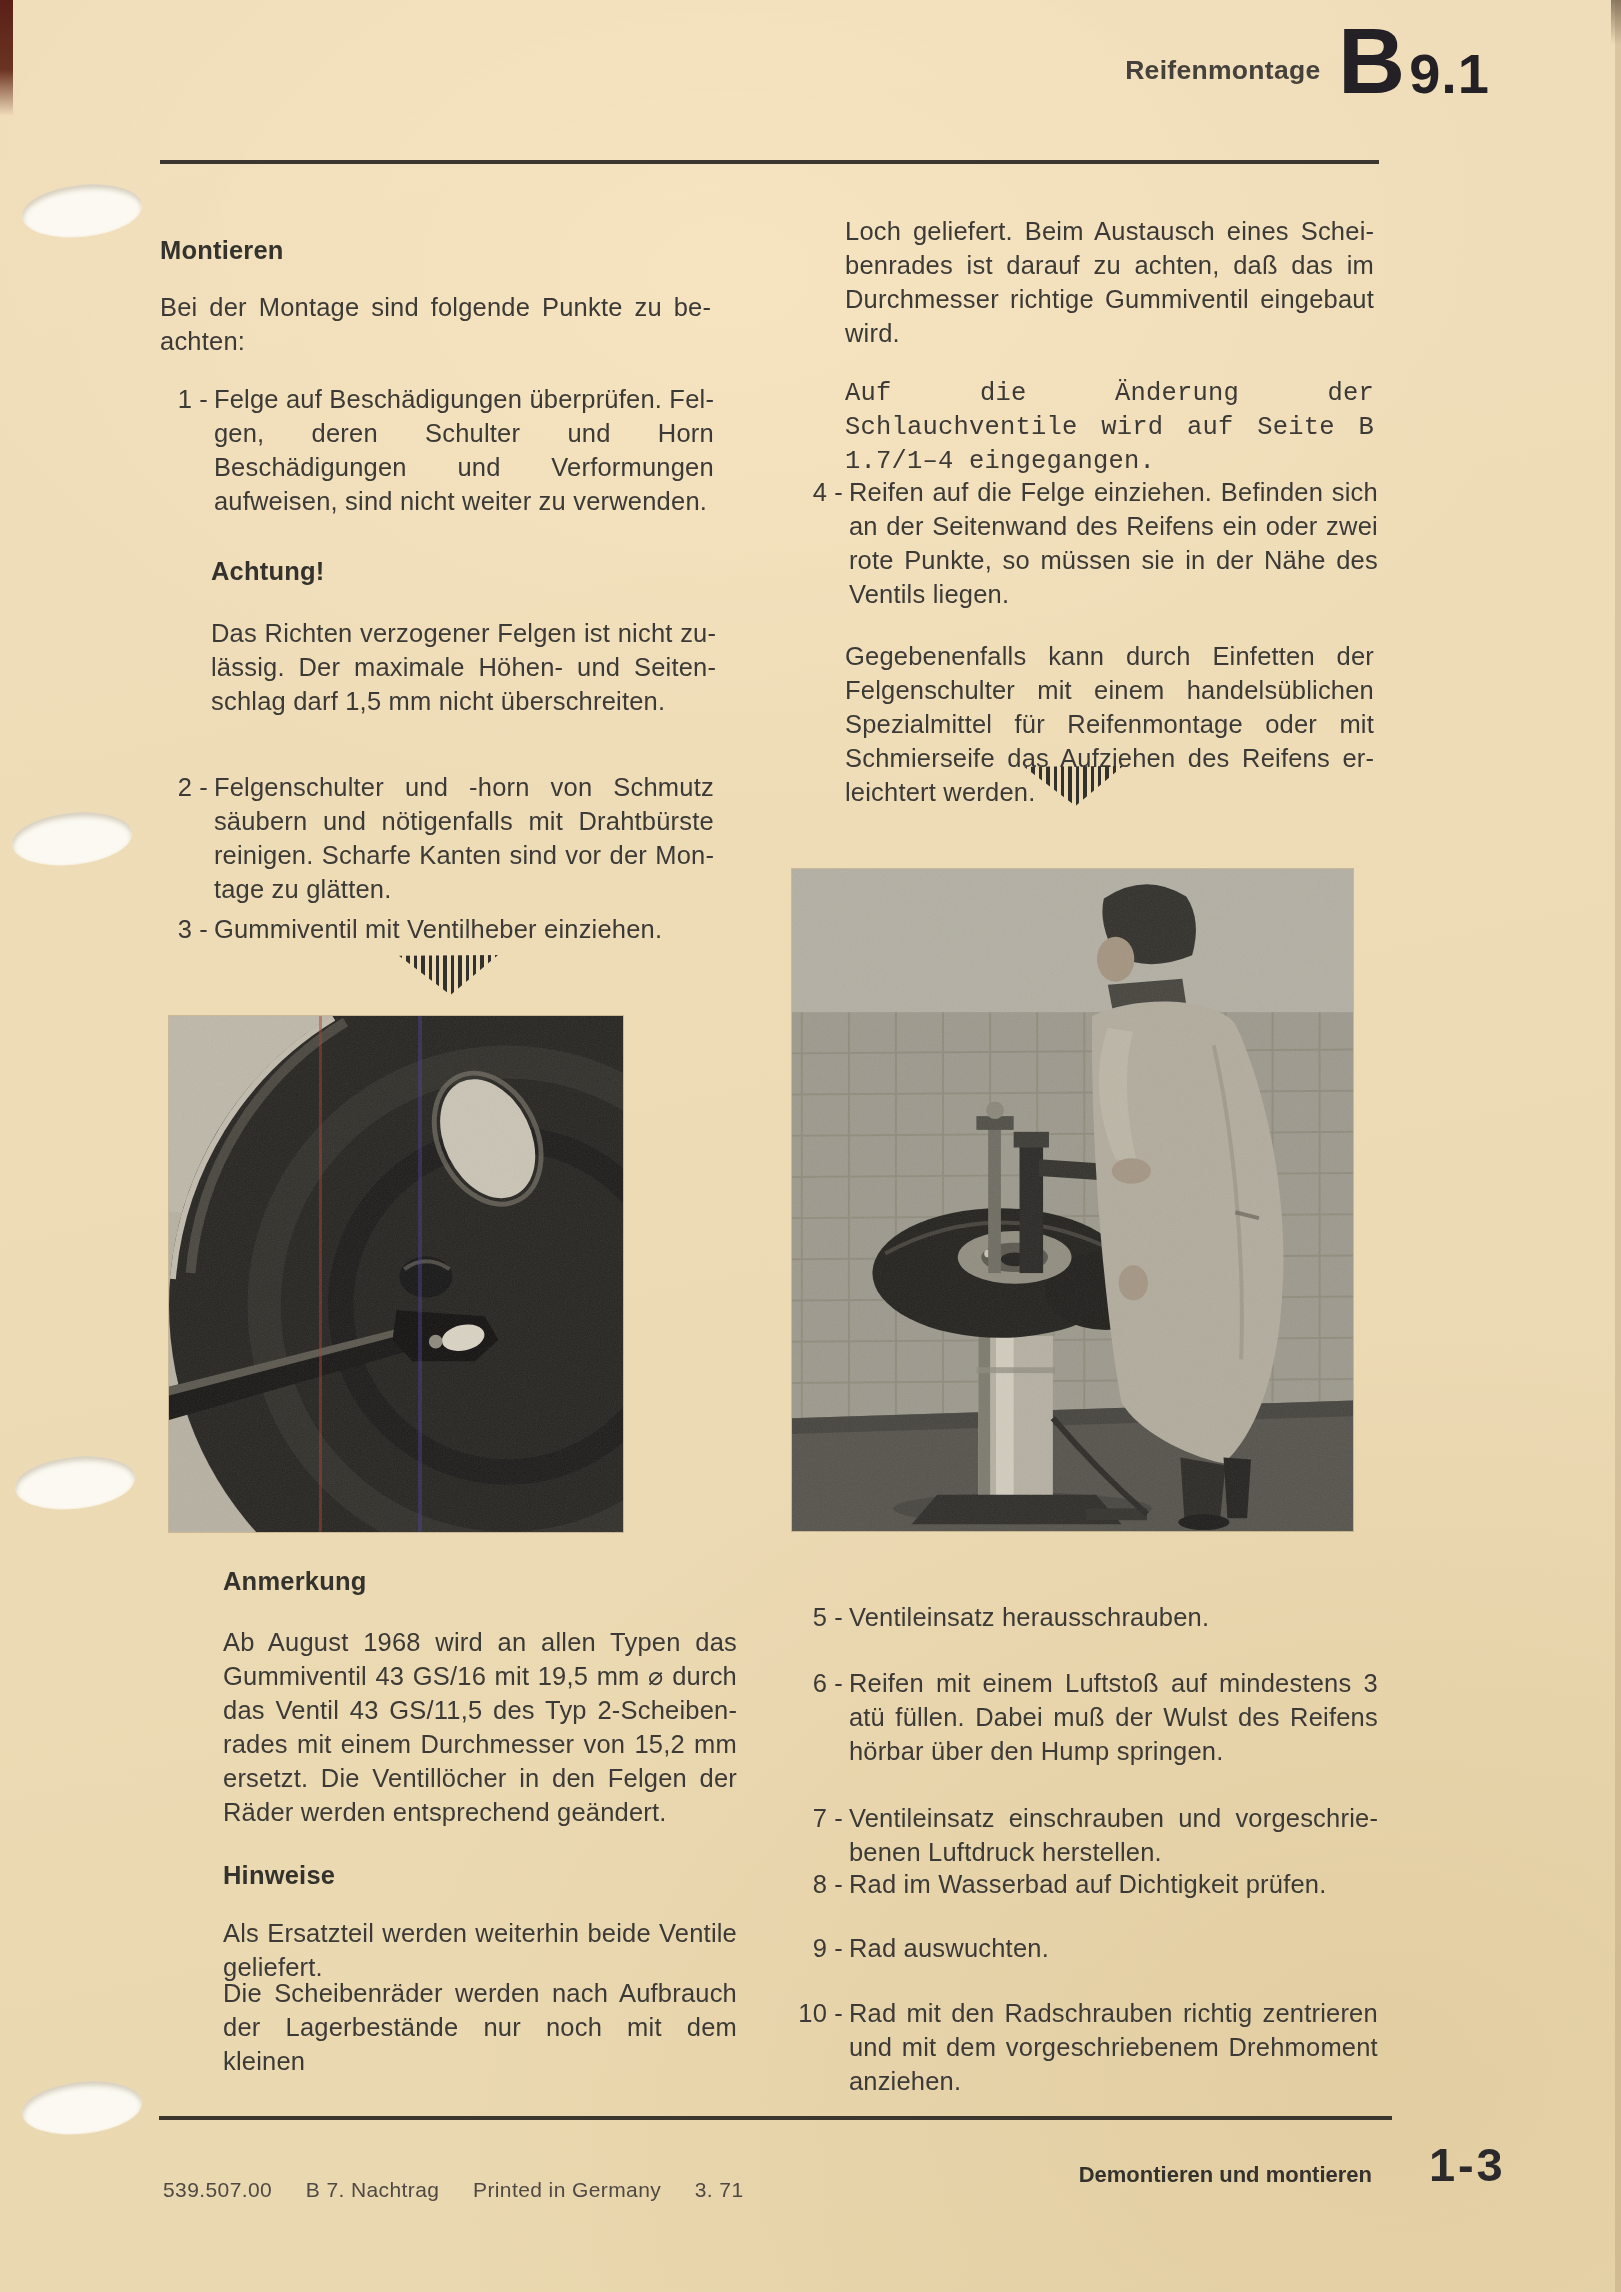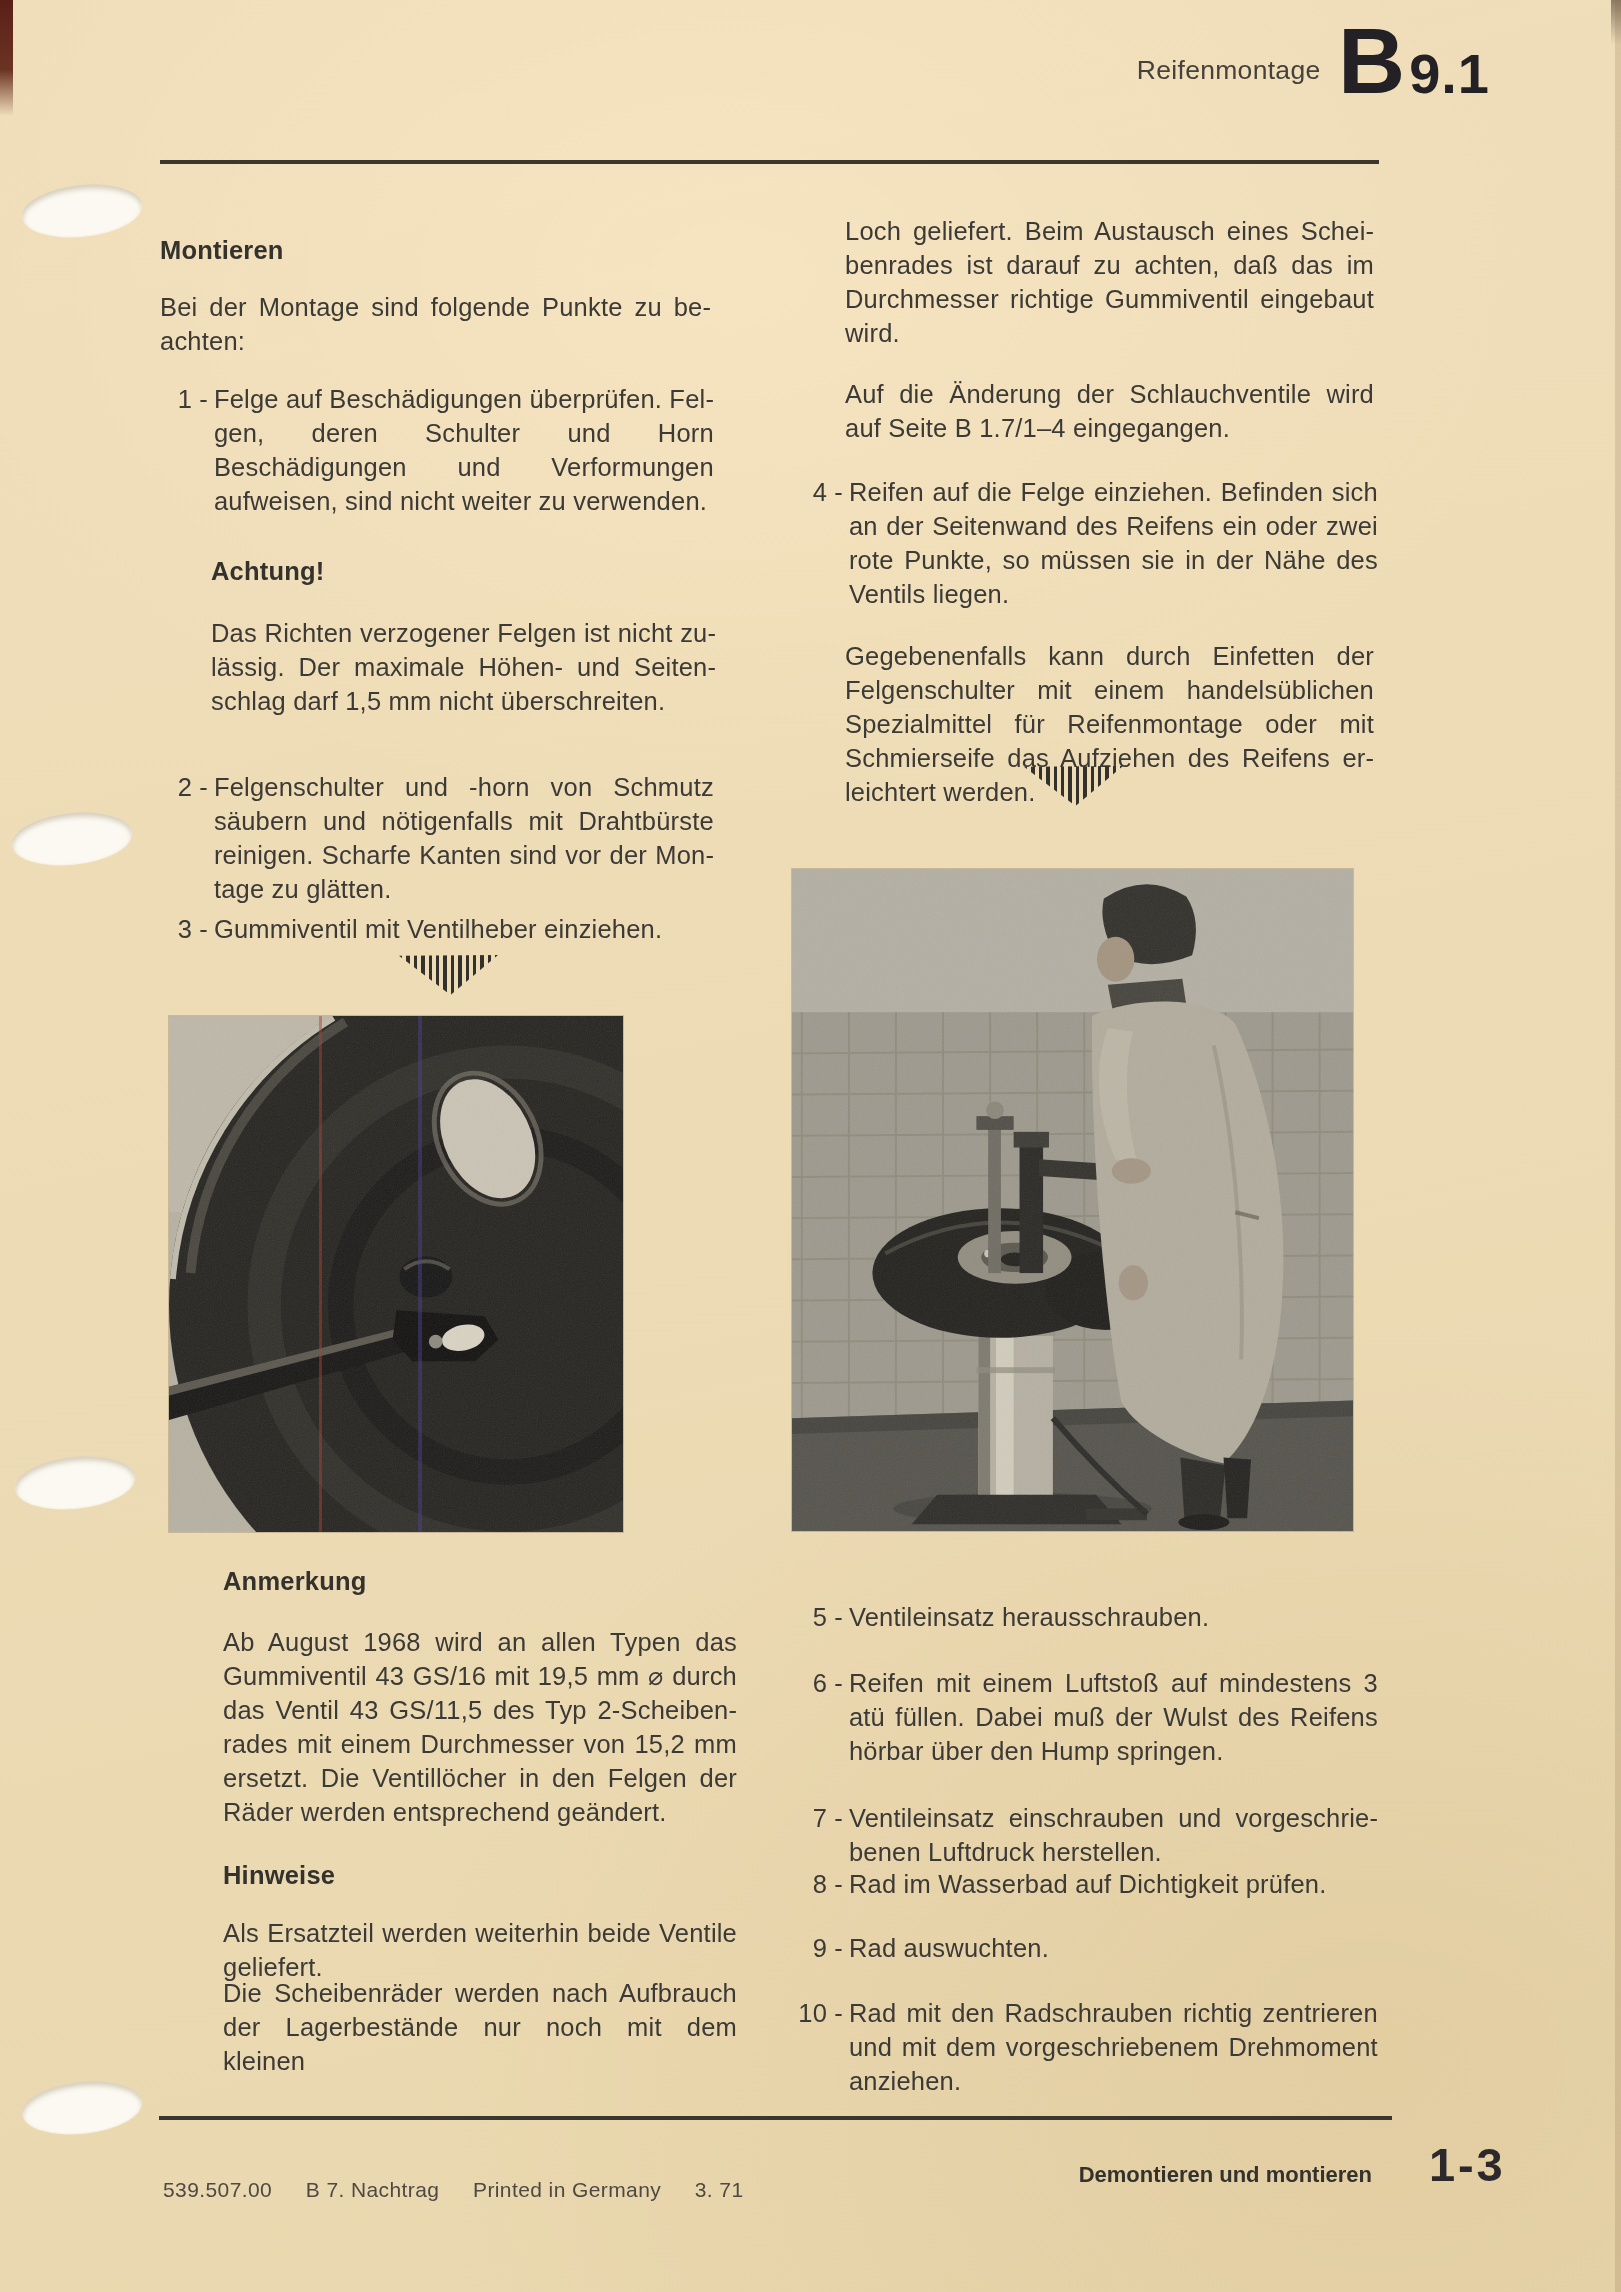--- a/index.html
+++ b/index.html
@@ -16,21 +16,21 @@
     background:linear-gradient(180deg,#5a2018 0%, #6b3322 60%, rgba(107,51,34,0) 100%); }
   .corner-tr { position:absolute; right:0; top:0; width:9.8px; height:45px;
     background:linear-gradient(180deg, rgba(60,45,30,.55), rgba(60,45,30,0)); }
   .edge-r { position:absolute; right:0; top:0; width:5.9px; height:2293px; background:rgba(120,95,60,.18); }
   .hole { position:absolute; width:120px; height:51px; border-radius:50%;
     background:#fbf9f1; transform:rotate(-6deg);
     box-shadow: inset 0 3.9px 4.9px rgba(120,95,55,.28), 0 1px 0 rgba(255,255,255,.6); }
   .rule { position:absolute; height:3.9px; background:#3c372e; }
 
   .header { position:absolute; top:23.5px; right:131px; display:flex; align-items:baseline; }
-  .header .label { font-size:26.5px; font-weight:normal; color:#45423c; letter-spacing:0.3px;
+  .header .label { font-size:26.5px; font-weight:bold; color:#45423c; letter-spacing:0.3px;
     position:relative; top:-13.7px; margin-right:17.6px; }
   .header .bigB { font-size:93px; font-weight:bold; color:#232126; line-height:.8; letter-spacing:-2px; }
   .header .codeNum { font-size:56px; font-weight:bold; color:#232126; margin-left:5.9px; letter-spacing:1px;text-align:center; }
 
   .blk { position:absolute; font-size:25.5px; line-height:34px; letter-spacing:0.2px; }
   .para { text-align:justify; }
   .h1 { font-weight:bold; color:#34322d;text-align:center; }
   .item { display:flex; }
   .item .num { flex:none; text-align:right; white-space:nowrap; }
   .item .txt { text-align:justify; }
@@ -126,21 +126,21 @@
   </div>
 
   <div class="blk h1" style="left:223px;top:1564px;">Anmerkung</div>
   <div class="blk para" style="left:223px;top:1625px;width:514px;">Ab August 1968 wird an allen Typen das Gummiventil 43 GS/16 mit 19,5 mm ⌀ durch das Ventil 43 GS/11,5 des Typ 2-Scheiben­rades mit einem Durchmesser von 15,2 mm ersetzt. Die Ventillöcher in den Felgen der Räder werden entsprechend geändert.</div>
 
   <div class="blk h1" style="left:223px;top:1858px;">Hinweise</div>
   <div class="blk para" style="left:223px;top:1916px;width:514px;">Als Ersatzteil werden weiterhin beide Ventile geliefert.</div>
   <div class="blk para" style="left:223px;top:1976px;width:514px;">Die Scheibenräder werden nach Aufbrauch der Lagerbestände nur noch mit dem kleinen</div>
 
   <div class="blk para" style="left:845px;top:214px;width:529px;">Loch geliefert. Beim Austausch eines Schei­benrades ist darauf zu achten, daß das im Durchmesser richtige Gummiventil eingebaut wird.</div>
-  <div class="blk para" style="left:845px;top:377px;width:529px;">Auf die Änderung der Schlauchventile wird auf Seite B 1.7/1–4 eingegangen.</div>
+  <div class="blk para" style="left:845px;top:377px;width:529px;font-family:Liberation Mono, monospace;">Auf die Änderung der Schlauchventile wird auf Seite B 1.7/1–4 eingegangen.</div>
 
   <div class="blk item rc" style="left:796px;top:475px;">
     <span class="num">4 -</span>
     <span class="txt">Reifen auf die Felge einziehen. Befinden sich an der Seitenwand des Reifens ein oder zwei rote Punkte, so müssen sie in der Nähe des Ventils liegen.</span>
   </div>
 
   <div class="blk para" style="left:845px;top:639px;width:529px;">Gegebenenfalls kann durch Einfetten der Felgenschulter mit einem handelsüblichen Spezialmittel für Reifenmontage oder mit Schmierseife das Aufziehen des Reifens er­leichtert werden.</div>
 
   <div class="marker" style="left:1024px;top:766px;"></div>
 

